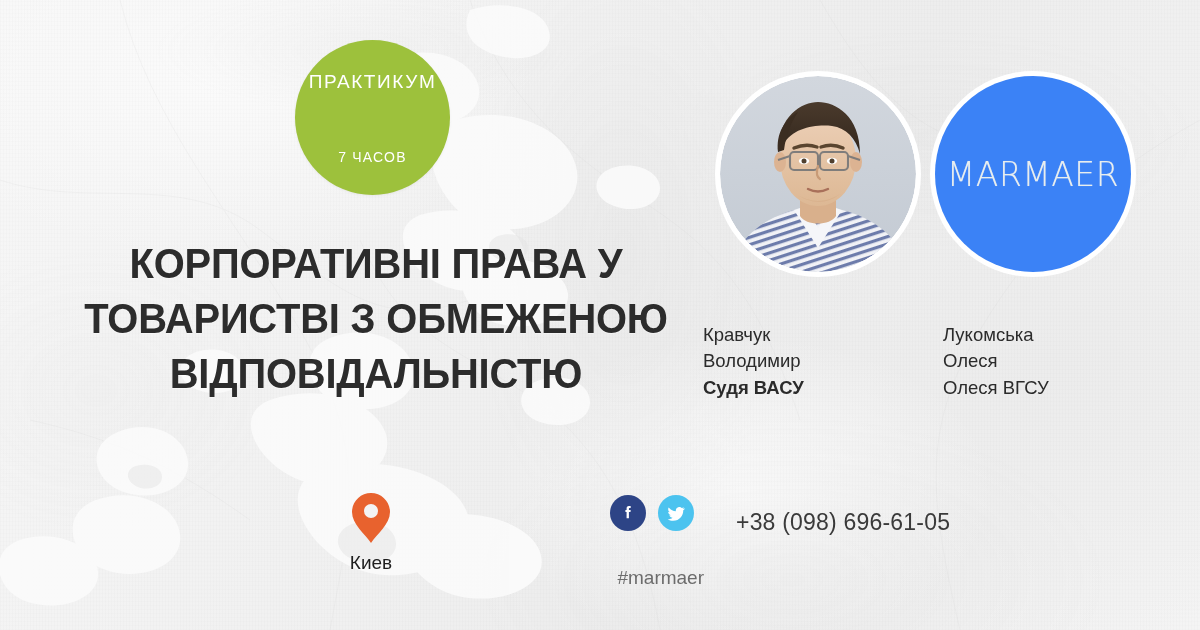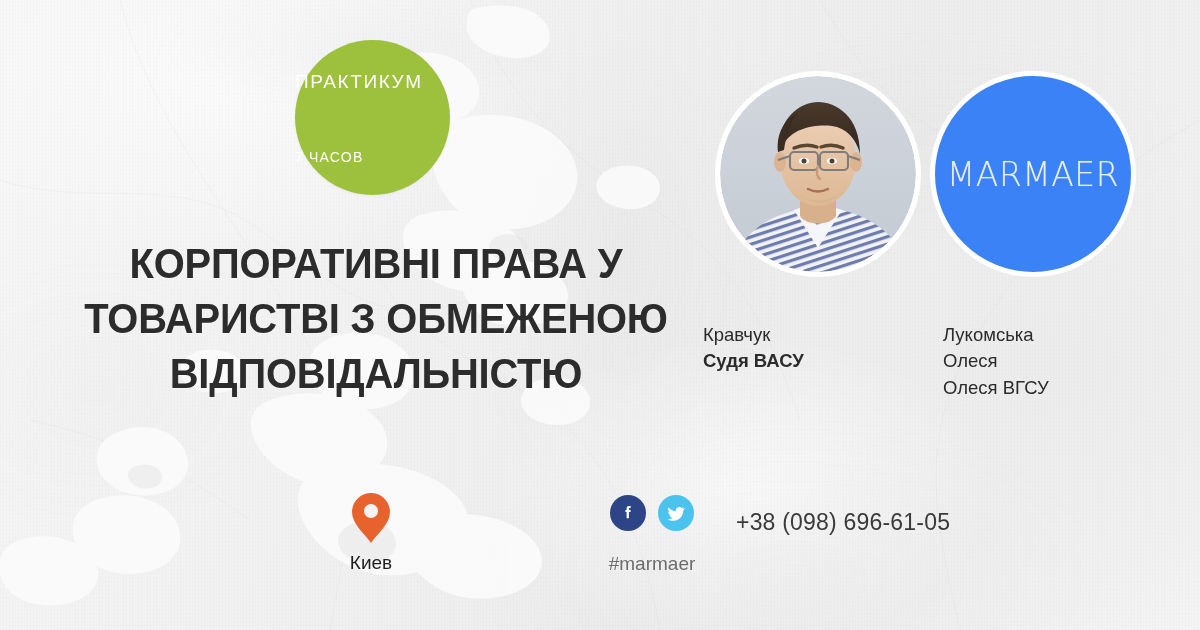--- a/index.html
+++ b/index.html
@@ -39,21 +39,21 @@
       radial-gradient(ellipse 460px 240px at 66% 92%, rgba(180,180,180,.14) 0%, rgba(180,180,180,0) 70%);
   }
   .bg-veins{position:absolute;inset:0;opacity:.5;}
   .bg-blobs{position:absolute;inset:0;}
 
   
   .badge{
     position:absolute;left:295px;top:40px;width:155px;height:155px;
     border-radius:50%;
     background:#9dc13c;
-    display:flex;flex-direction:column;justify-content:center;
+    display:flex;flex-direction:column;align-items:center;justify-content:center;
     box-shadow:0 1px 3px rgba(0,0,0,.05);
   }
   .badge-title{
     color:#ffffff;font-size:19px;font-weight:400;letter-spacing:1.6px;
     line-height:1;margin-bottom:11px;white-space:nowrap;
   }
   .badge-sub{
     color:#ffffff;font-size:14px;font-weight:400;letter-spacing:1.2px;
     line-height:1;white-space:nowrap;margin-top:48px;
   }
@@ -115,21 +115,21 @@
 
   .social{position:absolute;left:600px;top:495px;width:104px;}
   .soc-row{display:flex;gap:12px;justify-content:center;}
   .soc{
     width:36px;height:36px;border-radius:50%;
     display:flex;align-items:center;justify-content:center;
   }
   .soc-fb{background:#2d4486;}
   .soc-tw{background:#4cc3ef;}
   .hashtag{
-    display:block;text-align:center;margin-top:22px;
+    display:block;text-align:right;margin-top:36px;
     color:#6c6c6c;font-size:19px;font-weight:400;white-space:nowrap;
   }
 
   .phone{
     position:absolute;left:736px;top:509px;width:330px;text-align:left;
     color:#3a3a3a;font-size:23px;font-weight:400;letter-spacing:.2px;
     white-space:nowrap;
   }
 </style>
 </head>
@@ -256,20 +256,21 @@
       </svg>
     </div>
   </div>
 
   <div class="circle-logo">
     <span class="logo-text">MARMAER</span>
   </div>
 
   <div class="speaker speaker-a">
     <span class="sp-line">Кравчук</span>
+    <span class="sp-line">Володимир</span>
     <span class="sp-line bold">Судя ВАСУ</span>
   </div>
 
   <div class="speaker speaker-b">
     <span class="sp-line">Лукомська</span>
     <span class="sp-line">Олеся</span>
     <span class="sp-line">Олеся ВГСУ</span>
   </div>
 
   <div class="loc">

